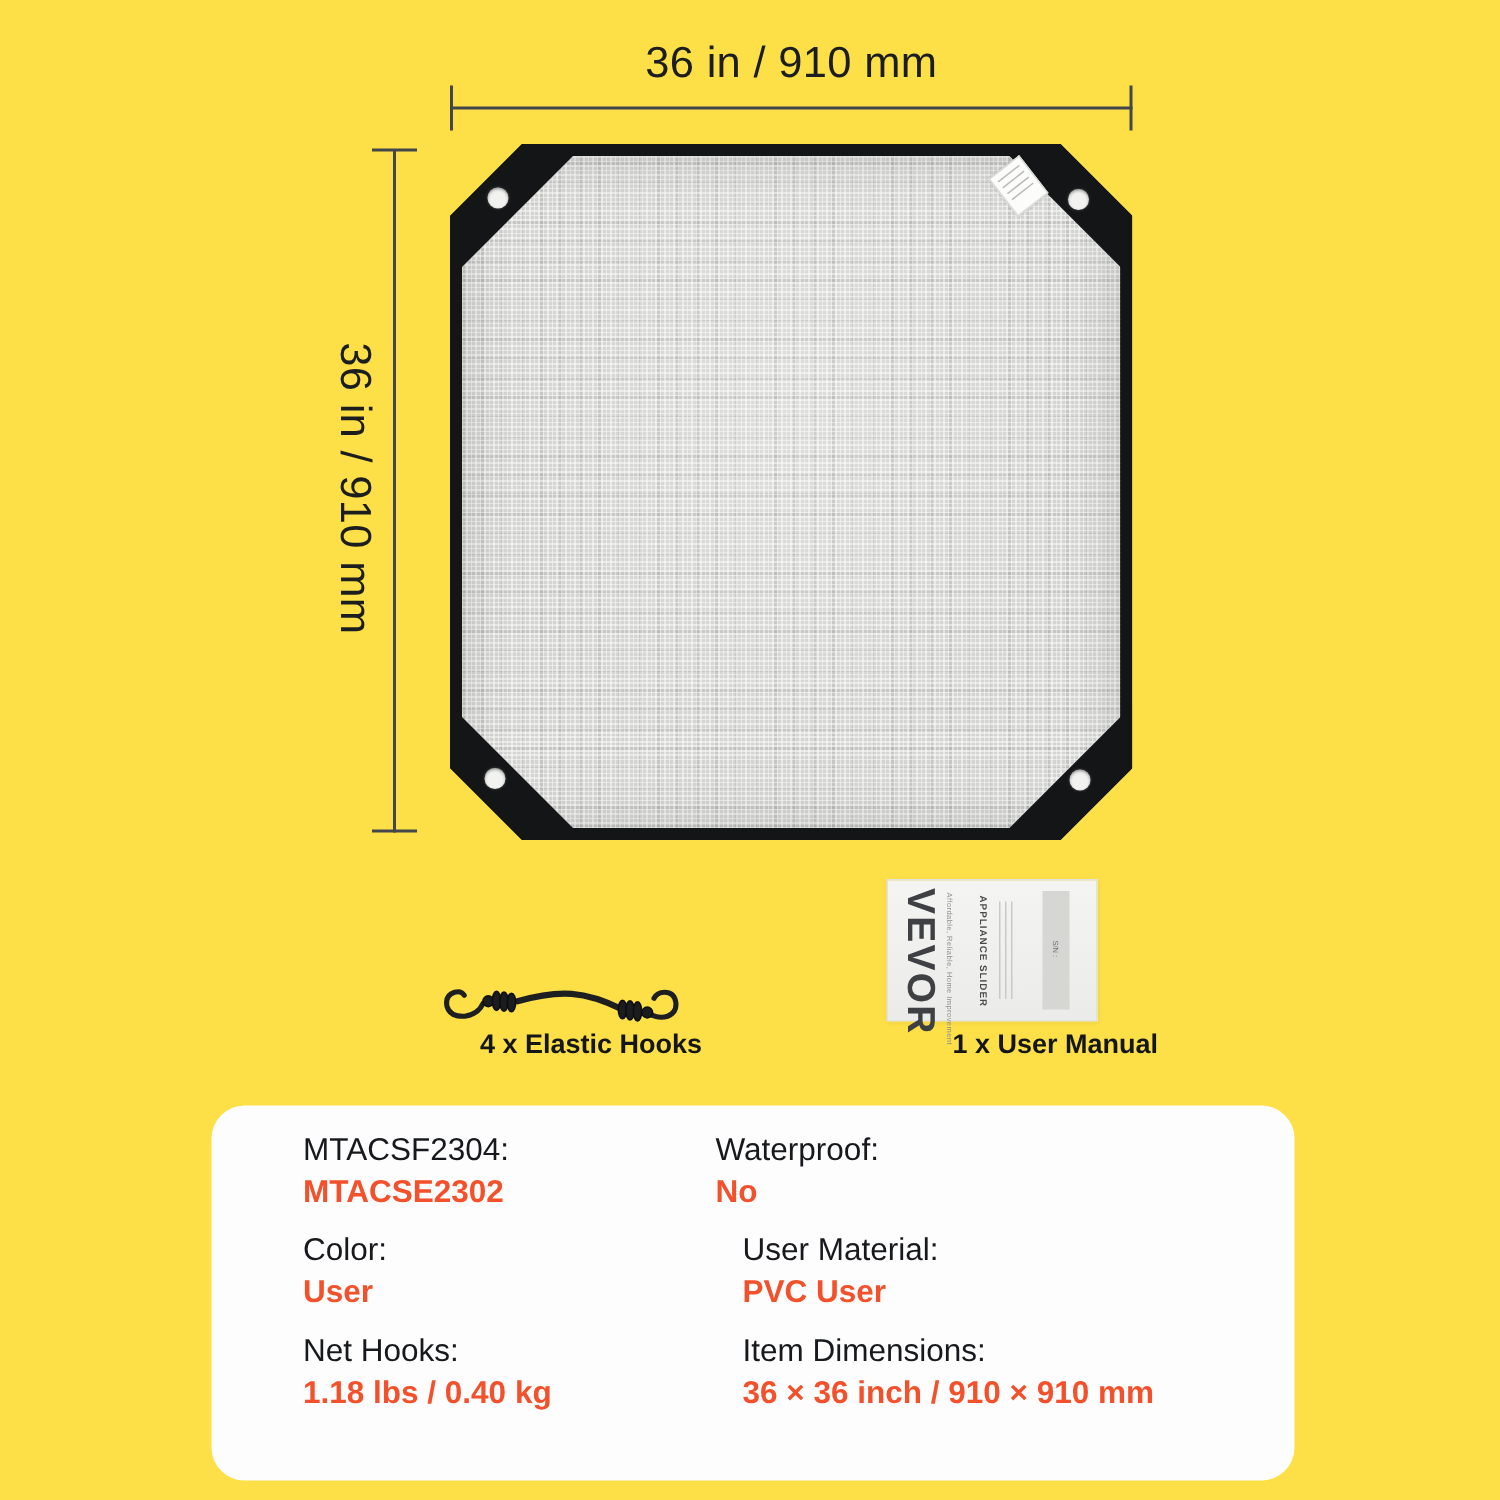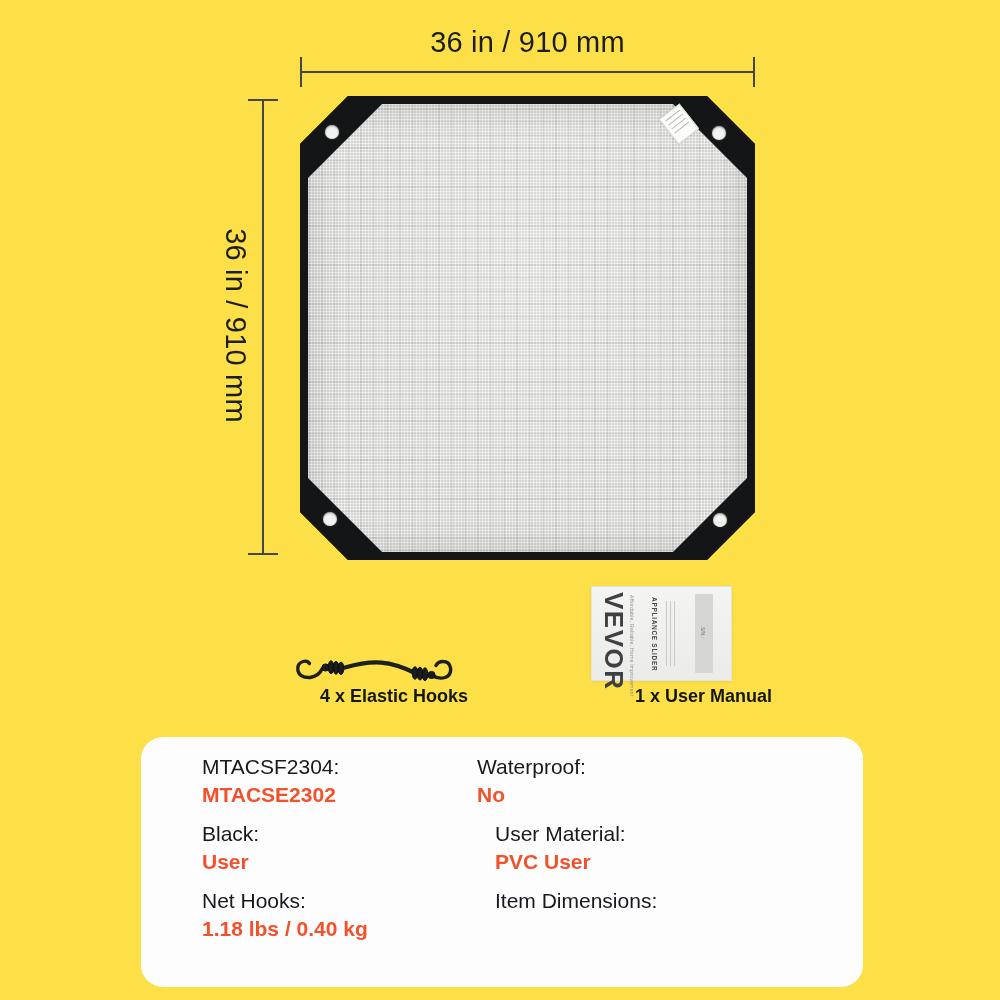--- a/index.html
+++ b/index.html
@@ -158,29 +158,30 @@
   <div class="spec-panel">
     <div class="spec-cell c-l0">
       <div class="spec-label">MTACSF2304:</div>
       <div class="spec-value">MTACSE2302</div>
     </div>
     <div class="spec-cell c-r0">
       <div class="spec-label">Waterproof:</div>
       <div class="spec-value">No</div>
     </div>
     <div class="spec-cell c-l1">
-      <div class="spec-label">Black:</div>
+      <div class="spec-label">Color:</div>
       <div class="spec-value">User</div>
     </div>
     <div class="spec-cell c-r1">
       <div class="spec-label">User Material:</div>
       <div class="spec-value">PVC User</div>
     </div>
     <div class="spec-cell c-l2">
       <div class="spec-label">Net Hooks:</div>
       <div class="spec-value">1.18 lbs / 0.40 kg</div>
     </div>
     <div class="spec-cell c-r2">
       <div class="spec-label">Item Dimensions:</div>
+      <div class="spec-value">36 × 36 inch / 910 × 910 mm</div>
     </div>
   </div>
 
 </div>
 
 </body></html>

